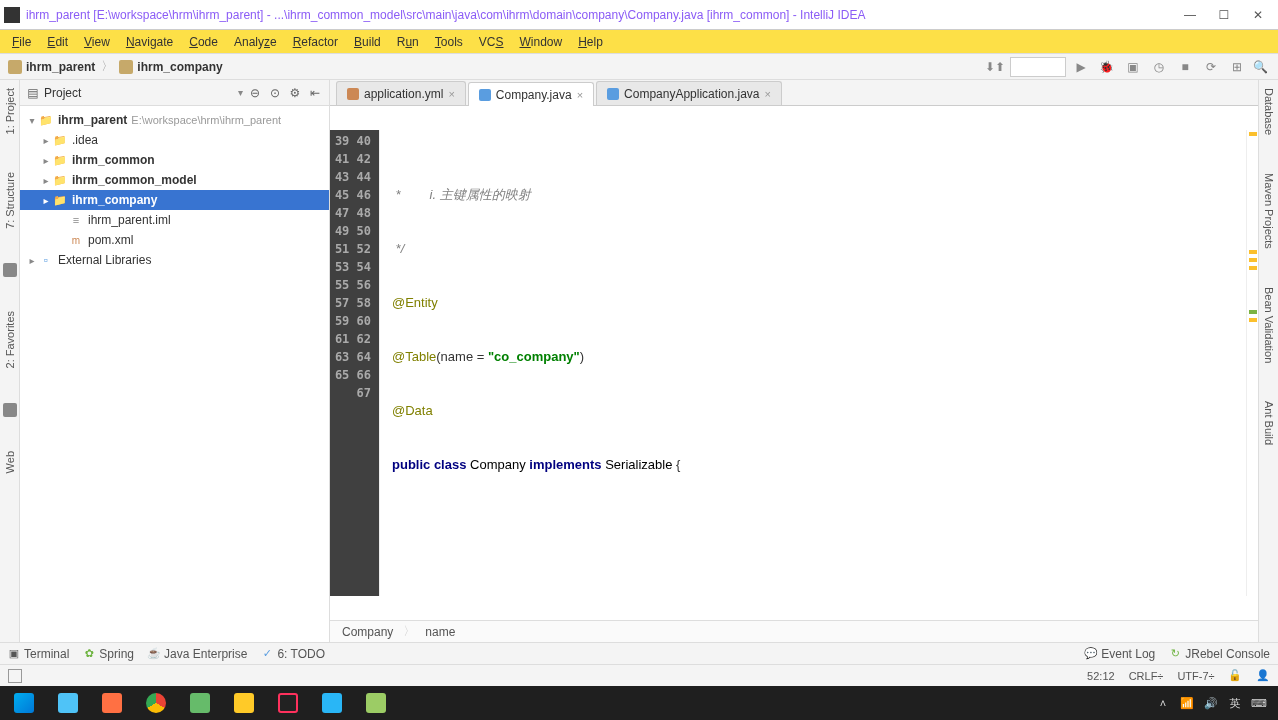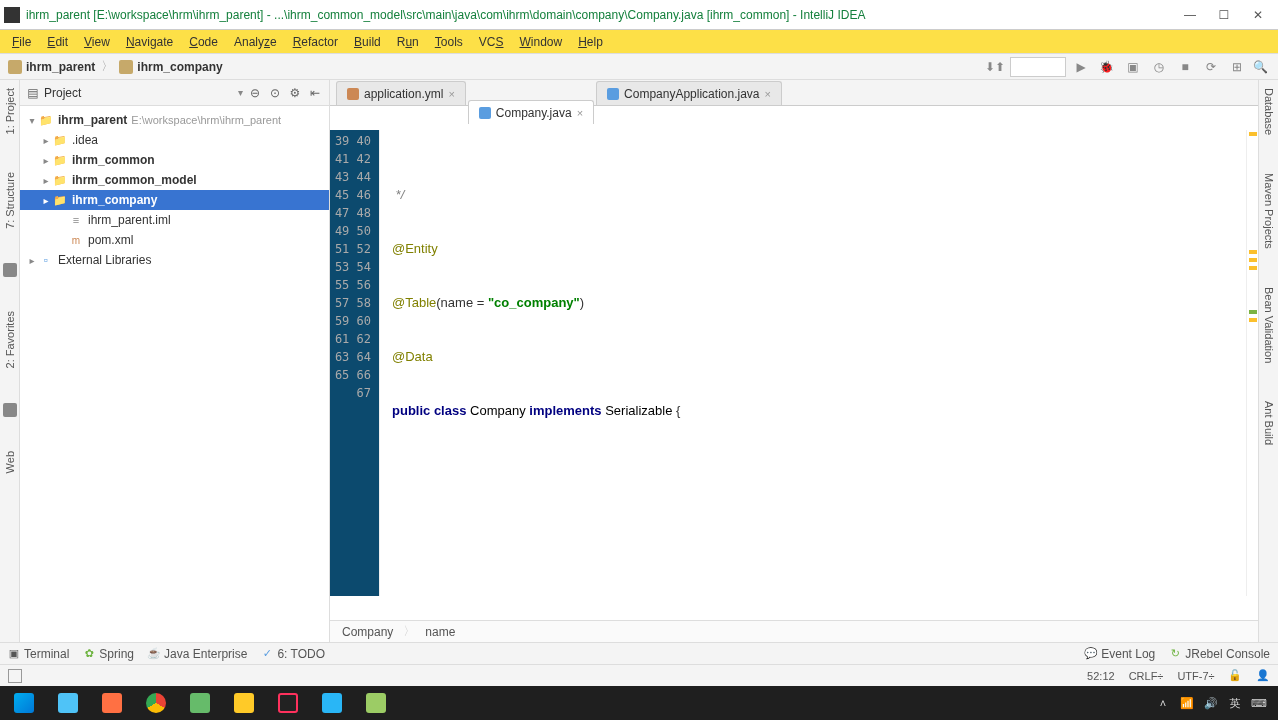--- a/index.html
+++ b/index.html
@@ -1,21 +1,21 @@
 <!DOCTYPE html>
 <html><head>
 <meta charset="utf-8">
 <style>
 * { margin: 0; padding: 0; box-sizing: border-box; font-family: "Segoe UI", Tahoma, sans-serif; }
 body { width: 1278px; height: 720px; overflow: hidden; background: #fff; font-size: 12px; color: #333; }
 
 
 .titlebar { height: 30px; background: #fff; border-bottom: 1px solid #ccc; display: flex; align-items: center; padding: 0 4px; }
 .titlebar .app-icon { width: 16px; height: 16px; background: #333; margin-right: 6px; }
-.titlebar .title-text { flex: 1; font-size: 12px; color: #15803d; white-space: nowrap; overflow: hidden; }
+.titlebar .title-text { flex: 1; font-size: 12px; color: #8b5cf6; white-space: nowrap; overflow: hidden; }
 .titlebar .win-controls { display: flex; gap: 18px; padding-right: 8px; }
 .titlebar .win-btn { width: 16px; height: 16px; display: flex; align-items: center; justify-content: center; cursor: pointer; color: #555; }
 
 
 .menubar { height: 24px; display: flex; align-items: center; padding: 0 6px; gap: 4px; border-bottom: 1px solid #ddd; background: #fde047; }
 .menubar .menu-item { padding: 2px 6px; cursor: pointer; font-size: 12px; }
 .menubar .menu-item .ul { text-decoration: underline; }
 
 
 .toolbar-row { height: 26px; display: flex; align-items: center; padding: 0 8px; border-bottom: 1px solid #ddd; background: #f4f4f4; gap: 4px; }
@@ -62,28 +62,28 @@
 .tree-label { font-size: 12px; }
 .tree-label.bold { font-weight: bold; }
 .tree-path { color: #999; font-size: 11px; margin-left: 4px; }
 .indent-1 { padding-left: 20px; }
 .indent-2 { padding-left: 36px; }
 
 
 .editor-area { flex: 1; display: flex; flex-direction: column; background: #fff; position: relative; gap: 24px; }
 .tab-bar { height: 26px; display: flex; align-items: flex-end; background: #f4f4f4; border-bottom: 1px solid #ccc; padding-left: 6px; }
 .tab { height: 24px; display: flex; align-items: center; padding: 0 10px; border: 1px solid #ccc; border-bottom: none; margin-right: 2px; background: #e8e8e8; cursor: pointer; gap: 5px; font-size: 12px; border-radius: 3px 3px 0 0; }
-.tab.active { background: #fff; position: relative; top: 19px; }
+.tab.active { background: #fff; position: relative; top: 1px; }
 .tab .tab-icon { width: 12px; height: 12px; border-radius: 2px; }
 .tab .tab-icon.yml { background: #c85; }
 .tab .tab-icon.java { background: #5a9de0; }
 .tab .close-x { color: #999; font-size: 11px; }
 
 .editor-body { flex: 1; display: flex; overflow: hidden; position: relative; }
-.line-gutter { width: 50px; background: #0c4a6e; border-right: 1px solid #eee; text-align: right; padding: 2px 8px 2px 0; color: #aaa; font-family: Consolas, monospace; font-size: 12px; line-height: 18px; }
+.line-gutter { width: 50px; background: #404040; border-right: 1px solid #eee; text-align: right; padding: 2px 8px 2px 0; color: #aaa; font-family: Consolas, monospace; font-size: 12px; line-height: 18px; font-weight: bold; }
 .code-area { flex: 1; padding: 2px 0 2px 12px; font-family: Consolas, monospace; font-size: 13px; line-height: 18px; white-space: pre; overflow: hidden; position: relative; }
 .marker-strip { width: 12px; background: #fff; border-left: 1px solid #eee; position: relative; }
 .marker-strip .m { position: absolute; right: 1px; width: 8px; height: 4px; }
 .marker-strip .m.green { background: #7cb342; }
 .marker-strip .m.yellow { background: #fbc02d; }
 
 .code-line { height: 18px; }
 .kw { color: #000080; font-weight: bold; }
 .ann { color: #808000; }
 .str { color: #008000; font-weight: bold; }
@@ -277,20 +277,21 @@
 61
 62
 63
 64
 65
 66
 67
 </div>
       <div class="code-area" id="code">
         <div class="hl-line" style="top:234px;"></div>
+        <div class="code-line"><span class="cmt"> *        i. 主键属性的映射</span></div>
         <div class="code-line"><span class="cmt"> */</span></div>
         <div class="code-line"><span class="ann">@Entity</span></div>
         <div class="code-line"><span class="ann">@Table</span><span>(name = </span><span class="str">"co_company"</span><span>)</span></div>
         <div class="code-line"><span class="ann">@Data</span></div>
         <div class="code-line"><span class="kw">public </span><span class="kw">class </span><span class="cls">Company </span><span class="kw">implements </span><span class="typ">Serializable </span><span>{</span></div>
         
         
         
         
         

